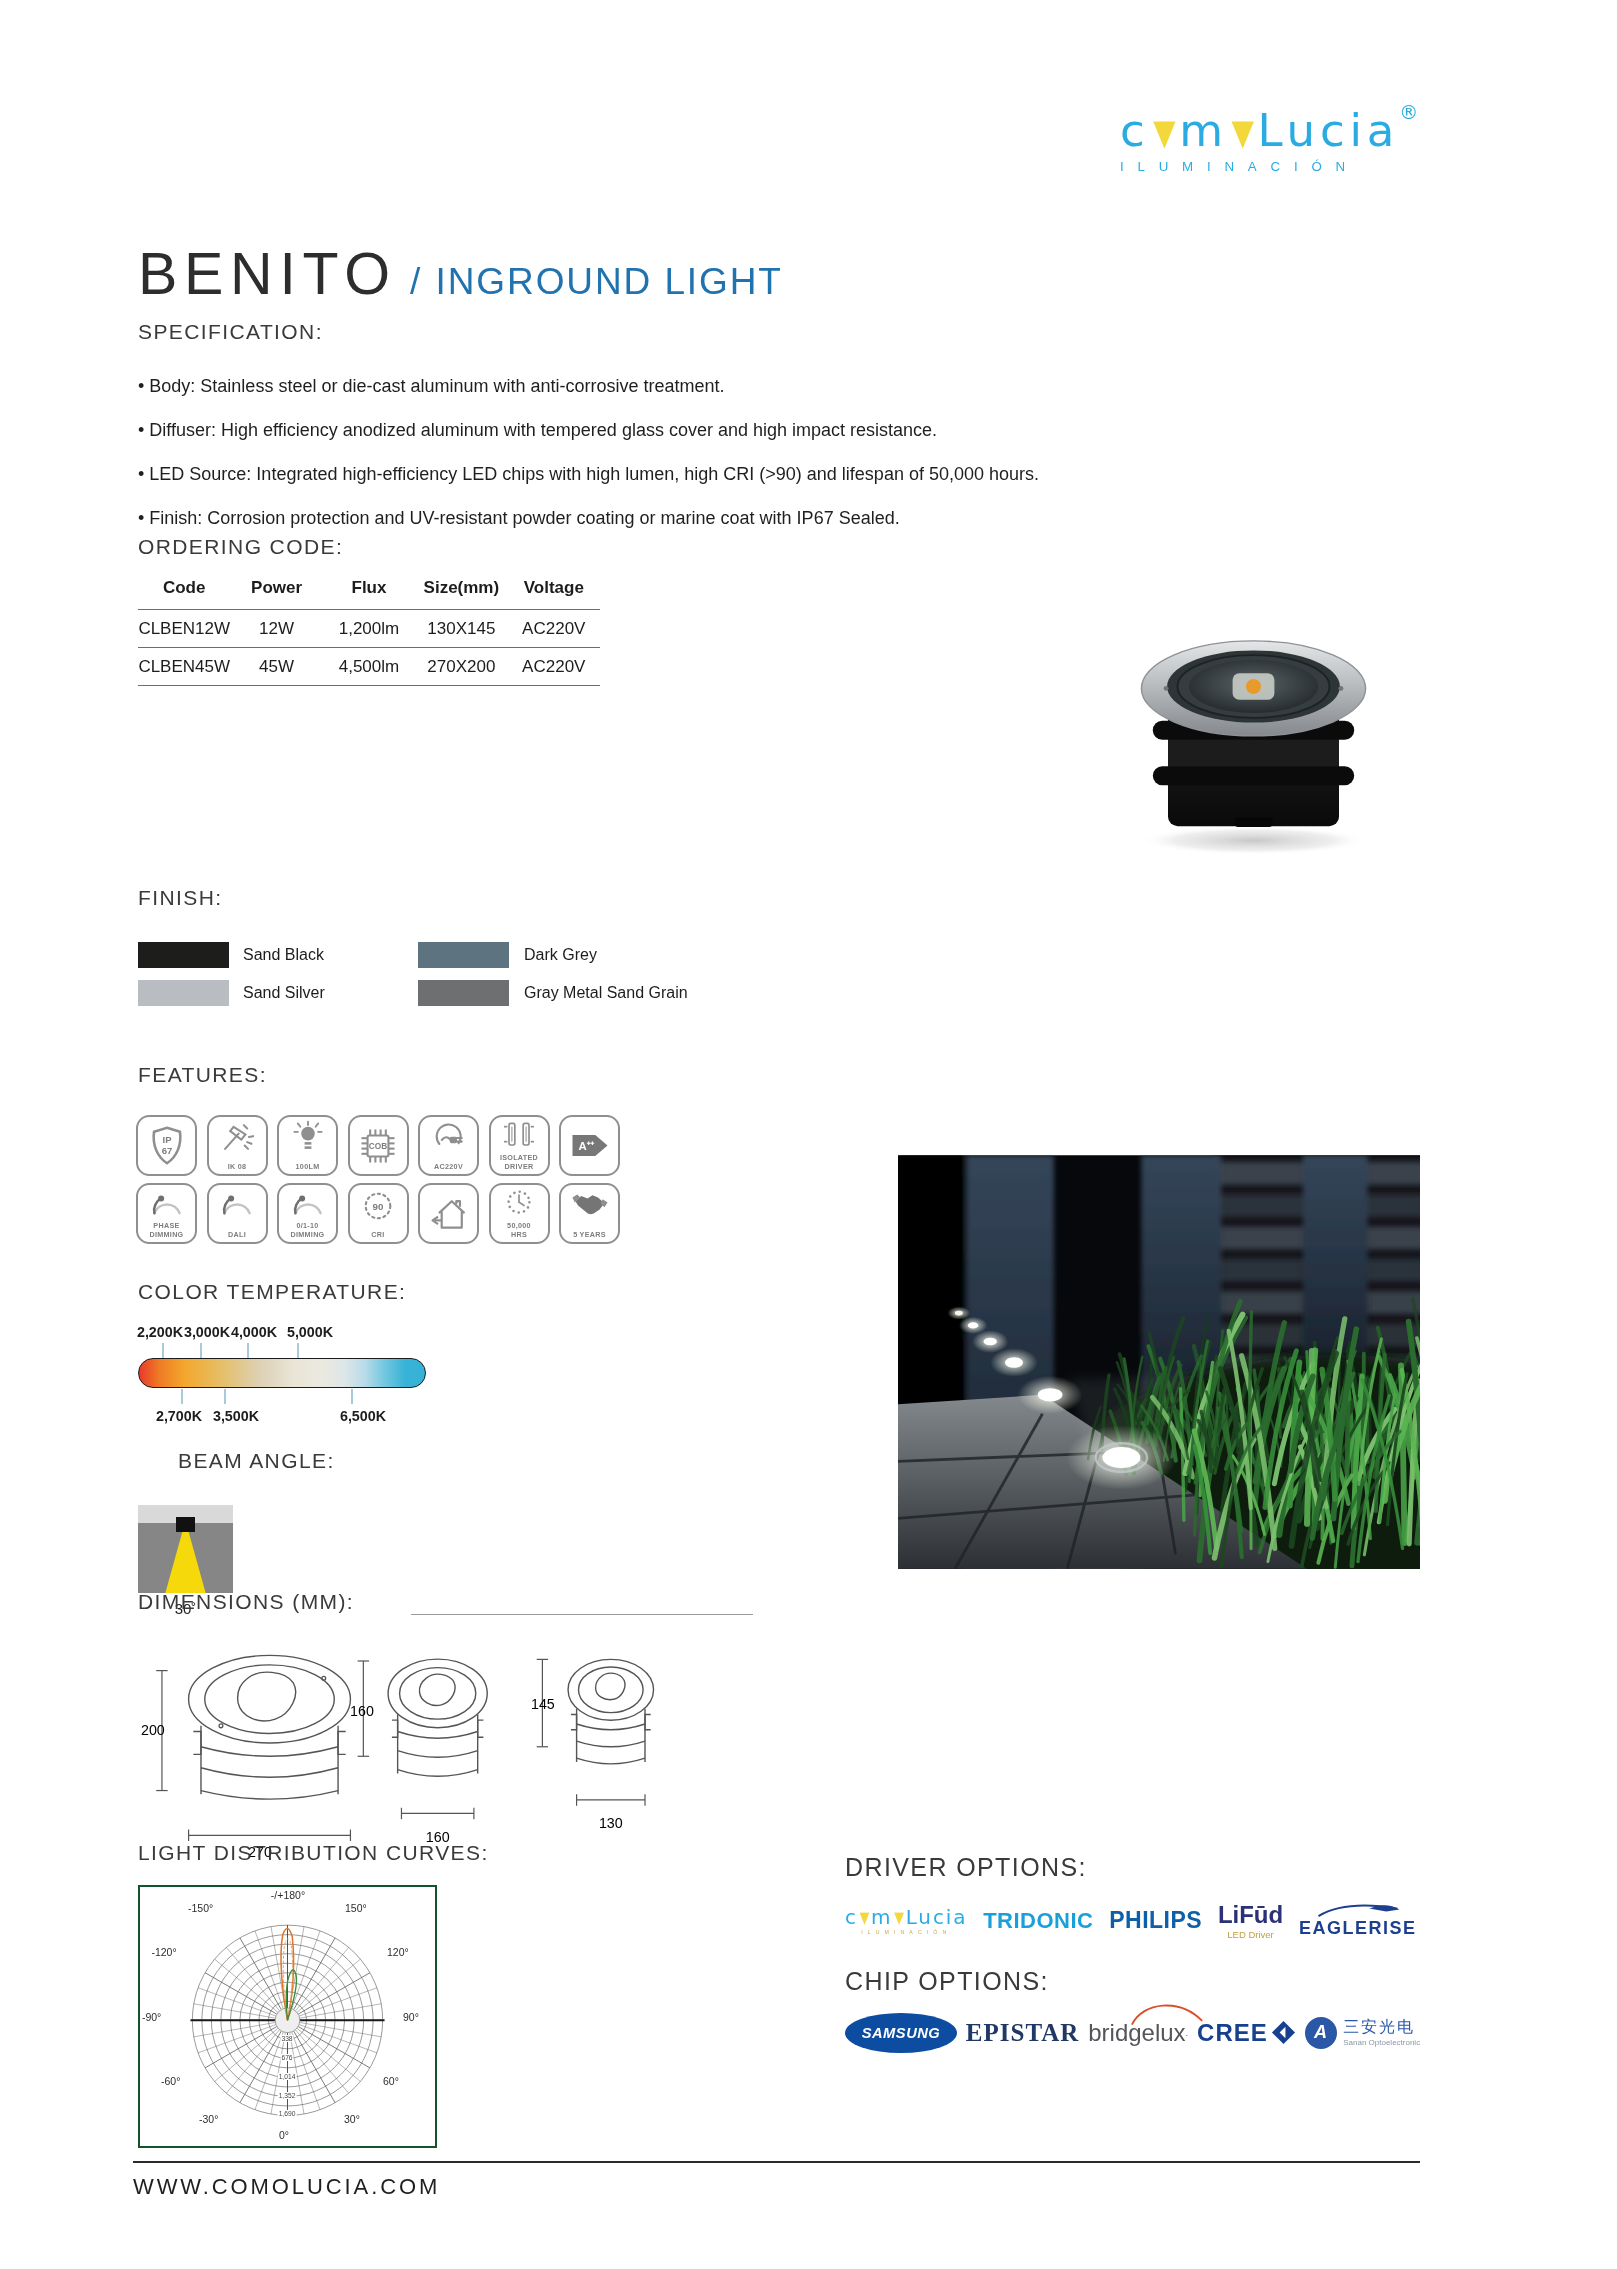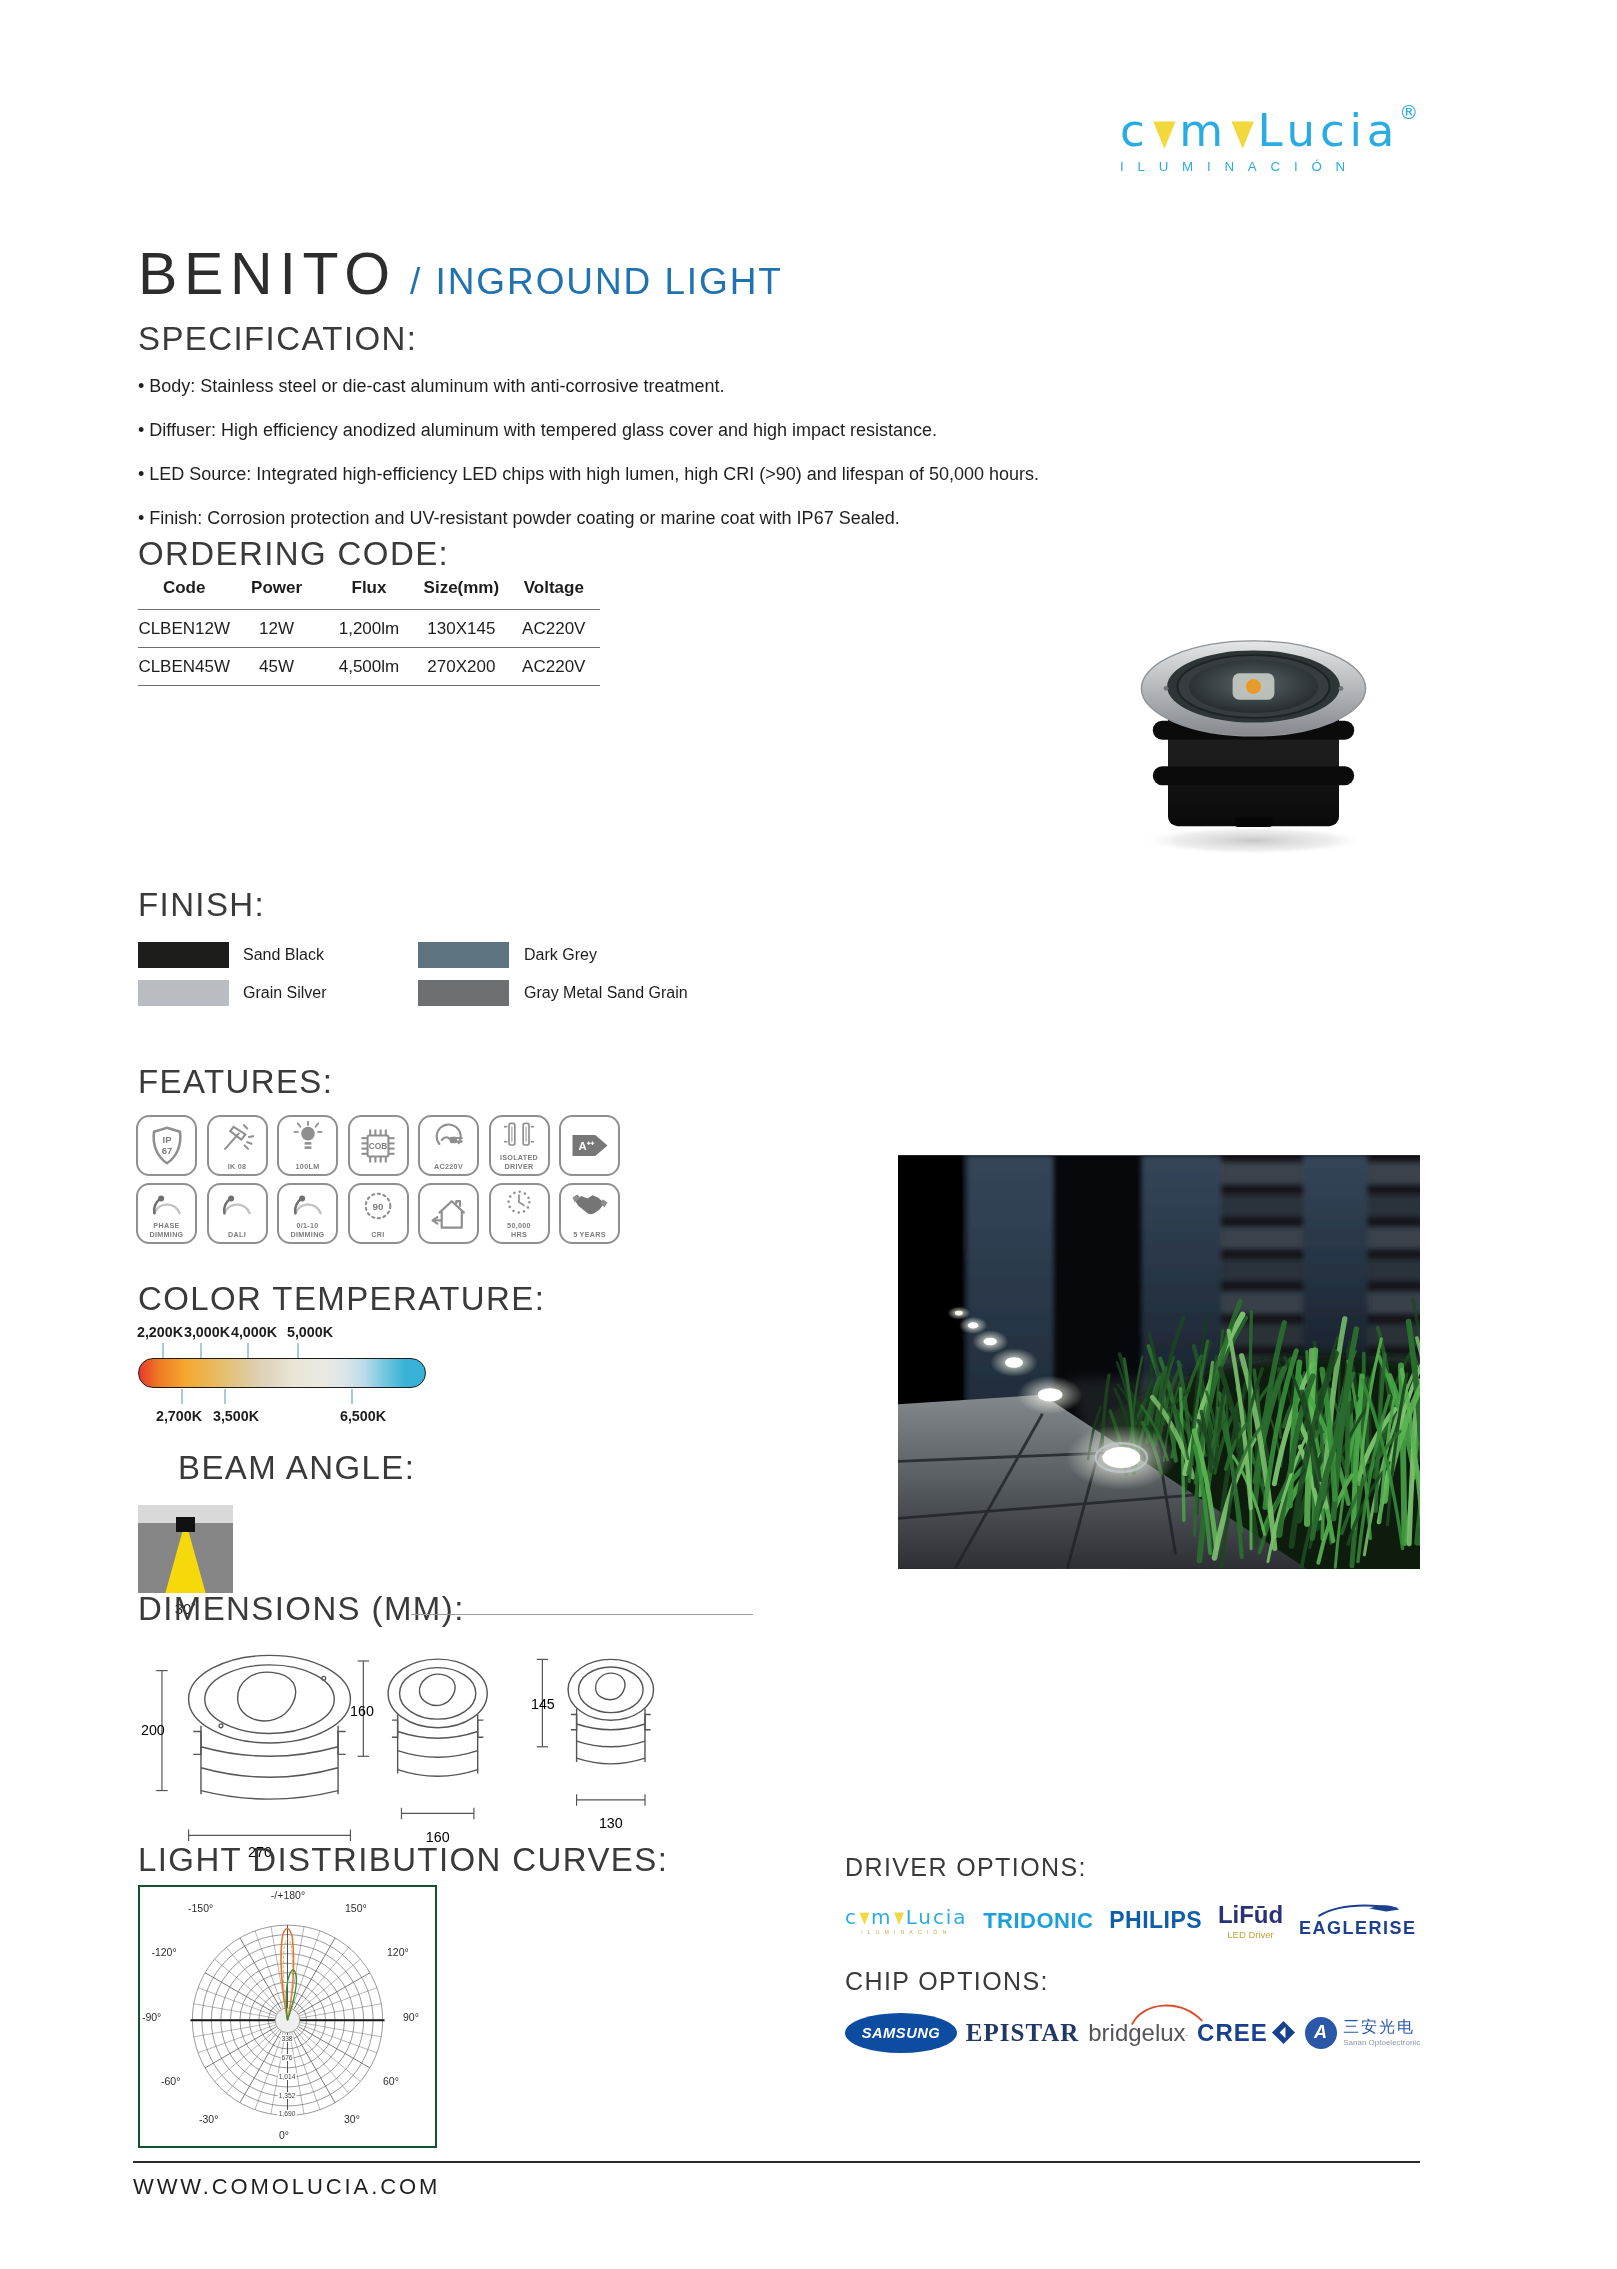--- a/index.html
+++ b/index.html
@@ -1,21 +1,21 @@
 <!DOCTYPE html>
 <html style="font-size:15px"><head>
 <meta charset="utf-8">
 <style>
   html,body{margin:0;padding:0;background:#ffffff;}
   .page{position:relative;width:1420px;height:2269px;background:#fff;overflow:hidden;
         font-family:"Liberation Sans",sans-serif;color:#222;}
   .abs{position:absolute;}
 
   
-  .sec-h{position:absolute;font-size:33px;letter-spacing:1.4px;color:#3a3a3a;font-weight:500;}
+  .sec-h{position:absolute;font-size:21px;letter-spacing:1.4px;color:#3a3a3a;font-weight:500;}
   .sec-h.small{font-size:25px;}
 
   
   .logo{position:absolute;left:1120px;top:88px;width:418px;text-align:left;}
   .logo-word{font-family:"DejaVu Sans",sans-serif;font-size:45px;font-weight:500;color:#2aace2;
              letter-spacing:4.8px;line-height:49px;white-space:nowrap;}
   .logo-word sup{font-size:19px;vertical-align:27px;letter-spacing:0;}
   .tri{display:inline-block;width:.62em;height:.66em;margin:0 .02em;background:#f2d83b;
        clip-path:polygon(10% 8%,90% 8%,50% 100%);transform:translateY(.06em);border-radius:3.8px;}
   .logo-sub{font-size:13.3px;color:#2aace2;letter-spacing:13.8px;margin-top:3.8px;white-space:nowrap;}
@@ -194,21 +194,21 @@
     <circle cx="78" cy="112" r="2.6" fill="#6f7478"></circle>
     <circle cx="262" cy="112" r="2.6" fill="#6f7478"></circle>
   </svg>
 
   <div class="sec-h" style="left:138px;top:886px;">FINISH:</div>
   <div class="swatch" style="left: 138px; top: 942px; background: rgb(29, 29, 27);"></div>
   <div class="swatch-label" style="left:243px;top:942px;">Sand Black</div>
   <div class="swatch" style="left: 418px; top: 942px; background: rgb(93, 115, 128);"></div>
   <div class="swatch-label" style="left:524px;top:942px;">Dark Grey</div>
   <div class="swatch" style="left: 138px; top: 980px; background: rgb(185, 189, 193);"></div>
-  <div class="swatch-label" style="left:243px;top:980px;">Grain Silver</div>
+  <div class="swatch-label" style="left:243px;top:980px;">Sand Silver</div>
   <div class="swatch" style="left: 418px; top: 980px; background: rgb(109, 111, 113);"></div>
   <div class="swatch-label" style="left:524px;top:980px;">Gray Metal Sand Grain</div>
 
   <div class="sec-h" style="left:138px;top:1063px;">FEATURES:</div>
   <div class="features-row" style="top:1115px;" id="frow1">
       <div class="ftile center">
         <svg viewBox="0 0 44 48" width="38" height="42">
           <path d="M22 3 L37 7.5 C39 22 34 36 22 44 C10 36 5 22 7 7.5 Z" fill="none" stroke="#8f8f8f" stroke-width="3"></path>
           <text x="22" y="20" text-anchor="middle" font-size="11" fill="#7d7d7d" font-weight="bold">IP</text>
           <text x="22" y="33" text-anchor="middle" font-size="11" fill="#7d7d7d" font-weight="bold">67</text>

